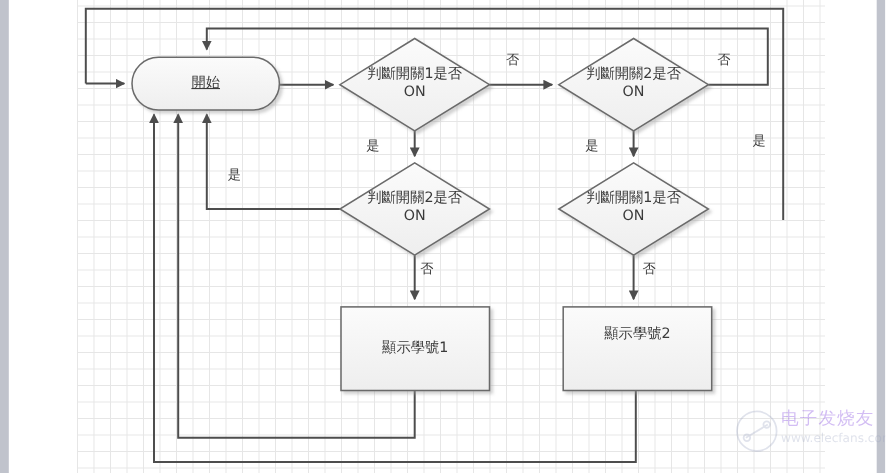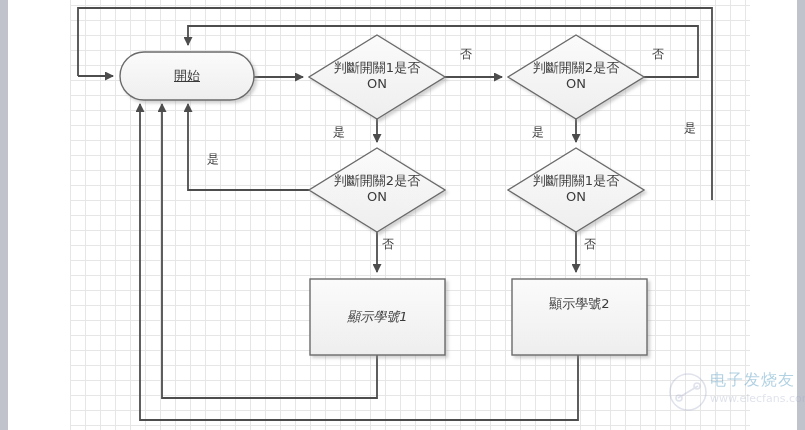--- a/index.html
+++ b/index.html
@@ -75,21 +75,21 @@
     width: 130px;
     height: 56px;
     opacity: 0.30;
     pointer-events: none;
   }
   #watermark .wm-text {
     position: absolute;
     left: 42px;
     top: 2px;
     font-size: 16px;
-    color: #0369a1;
+    color: #6d28d9;
     letter-spacing: 1px;
     white-space: nowrap;
   }
   #watermark .wm-url {
     position: absolute;
     left: 42px;
     top: 24px;
     font-size: 11px;
     color: #9aa3c0;
     white-space: nowrap;
@@ -170,21 +170,21 @@
 
   <div class="node-label big" style="left:496px; top:60px; width:160px;">判斷開關2是否
 ON</div>
 
   <div class="node-label big" style="left:297px; top:173px; width:160px;">判斷開關2是否
 ON</div>
 
   <div class="node-label big" style="left:496px; top:173px; width:160px;">判斷開關1是否
 ON</div>
 
-  <div class="node-label big" style="left:310px; top:309px; width:135px;font-style:italic;">顯示學號1</div>
+  <div class="node-label big" style="left:310px; top:309px; width:135px;">顯示學號1</div>
 
   <div class="node-label big" style="left:512px; top:296px; width:135px;">顯示學號2</div>
 
   <div class="edge-label" style="left:458px; top:46px; width:16px;">否</div>
 
   <div class="edge-label" style="left:650px; top:46px; width:16px;">否</div>
 
   <div class="edge-label" style="left:331px; top:124px; width:16px;">是</div>
 
   <div class="edge-label" style="left:530px; top:124px; width:16px;">是</div>

